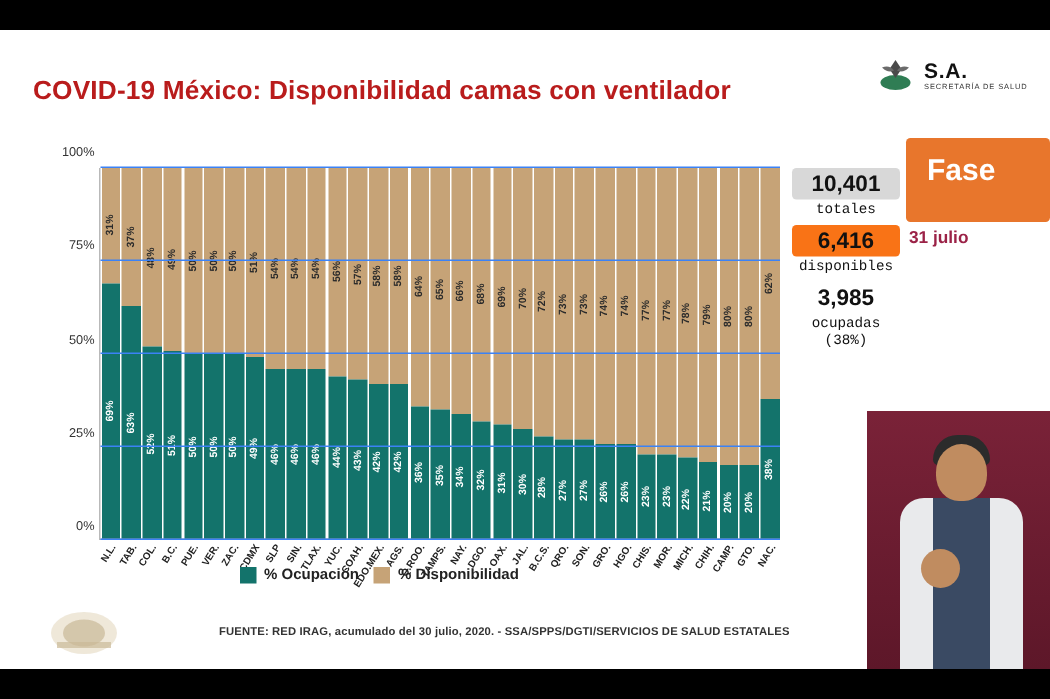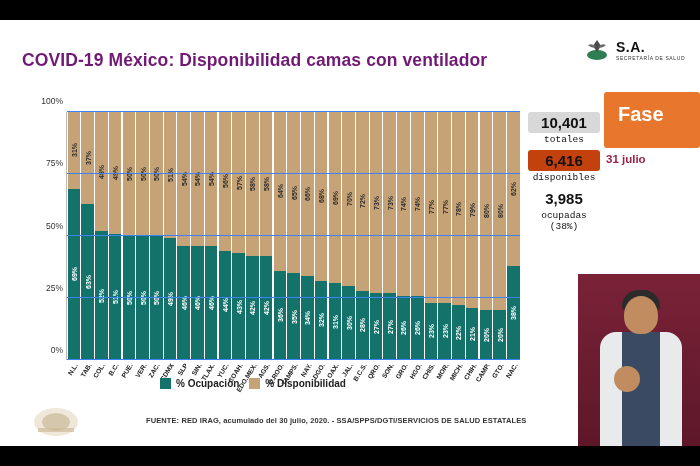--- a/index.html
+++ b/index.html
@@ -12,21 +12,21 @@
 
   
   .bar-top{position:absolute;left:0;top:0;width:700px;height:20px;background:#000;z-index:60;}
   .bar-bottom{position:absolute;left:0;bottom:0;width:700px;height:20px;background:#000;z-index:60;}
 
   
   .slide{position:absolute;left:0;top:20px;width:700px;height:426px;background:#fff;overflow:hidden;}
 
   .title{
     position:absolute;left:22px;top:30px;
-    font-size:17.5px;font-weight:bold;color:#701a75;
+    font-size:17.5px;font-weight:bold;color:#b91c1c;
     letter-spacing:0.1px;white-space:nowrap;
   }
 
   
   .gov-logo{position:absolute;right:10px;top:16px;width:120px;height:38px;}
   .gov-eagle{position:absolute;left:14px;top:0;width:26px;height:26px;}
   .gov-text{position:absolute;left:46px;top:3px;font-size:14px;font-weight:bold;color:#111;letter-spacing:0.5px;}
   .gov-sub{position:absolute;left:46px;top:19px;font-size:5px;color:#333;letter-spacing:0.6px;}
 
   
@@ -40,21 +40,21 @@
   .fecha{
     position:absolute;left:606px;top:133px;color:#9b2247;font-size:11.5px;font-weight:bold;
   }
 
   
   .numbox{position:absolute;left:528px;top:92px;width:72px;text-align:center;}
   .num-pill{
     display:block;font-size:15px;font-weight:bold;color:#111;
     background:#d8d8d8;border-radius:3px;padding:2px 0;
   }
-  .num-pill.tan{background:#c2410c;color:#111;}
+  .num-pill.tan{background:#f97316;color:#111;}
   .num-pill.white{background:#fff;color:#111;}
   .num-label{display:block;font-size:9.5px;color:#111;margin:1px 0 5px;font-family:Liberation Mono, monospace;}
 
   
   .chart{position:absolute;left:28px;top:92px;width:492px;height:248px;}
   .plot{position:absolute;left:38px;top:0;right:0;bottom:0;border-left:1px solid #b9b9b9;}
   .gridline{position:absolute;left:0;right:0;height:1px;background:#3b82f6;}
   .ytick{
     position:absolute;right:calc(100% + 4px);transform:translateY(-50%);
     font-size:8.5px;color:#333;white-space:nowrap;

